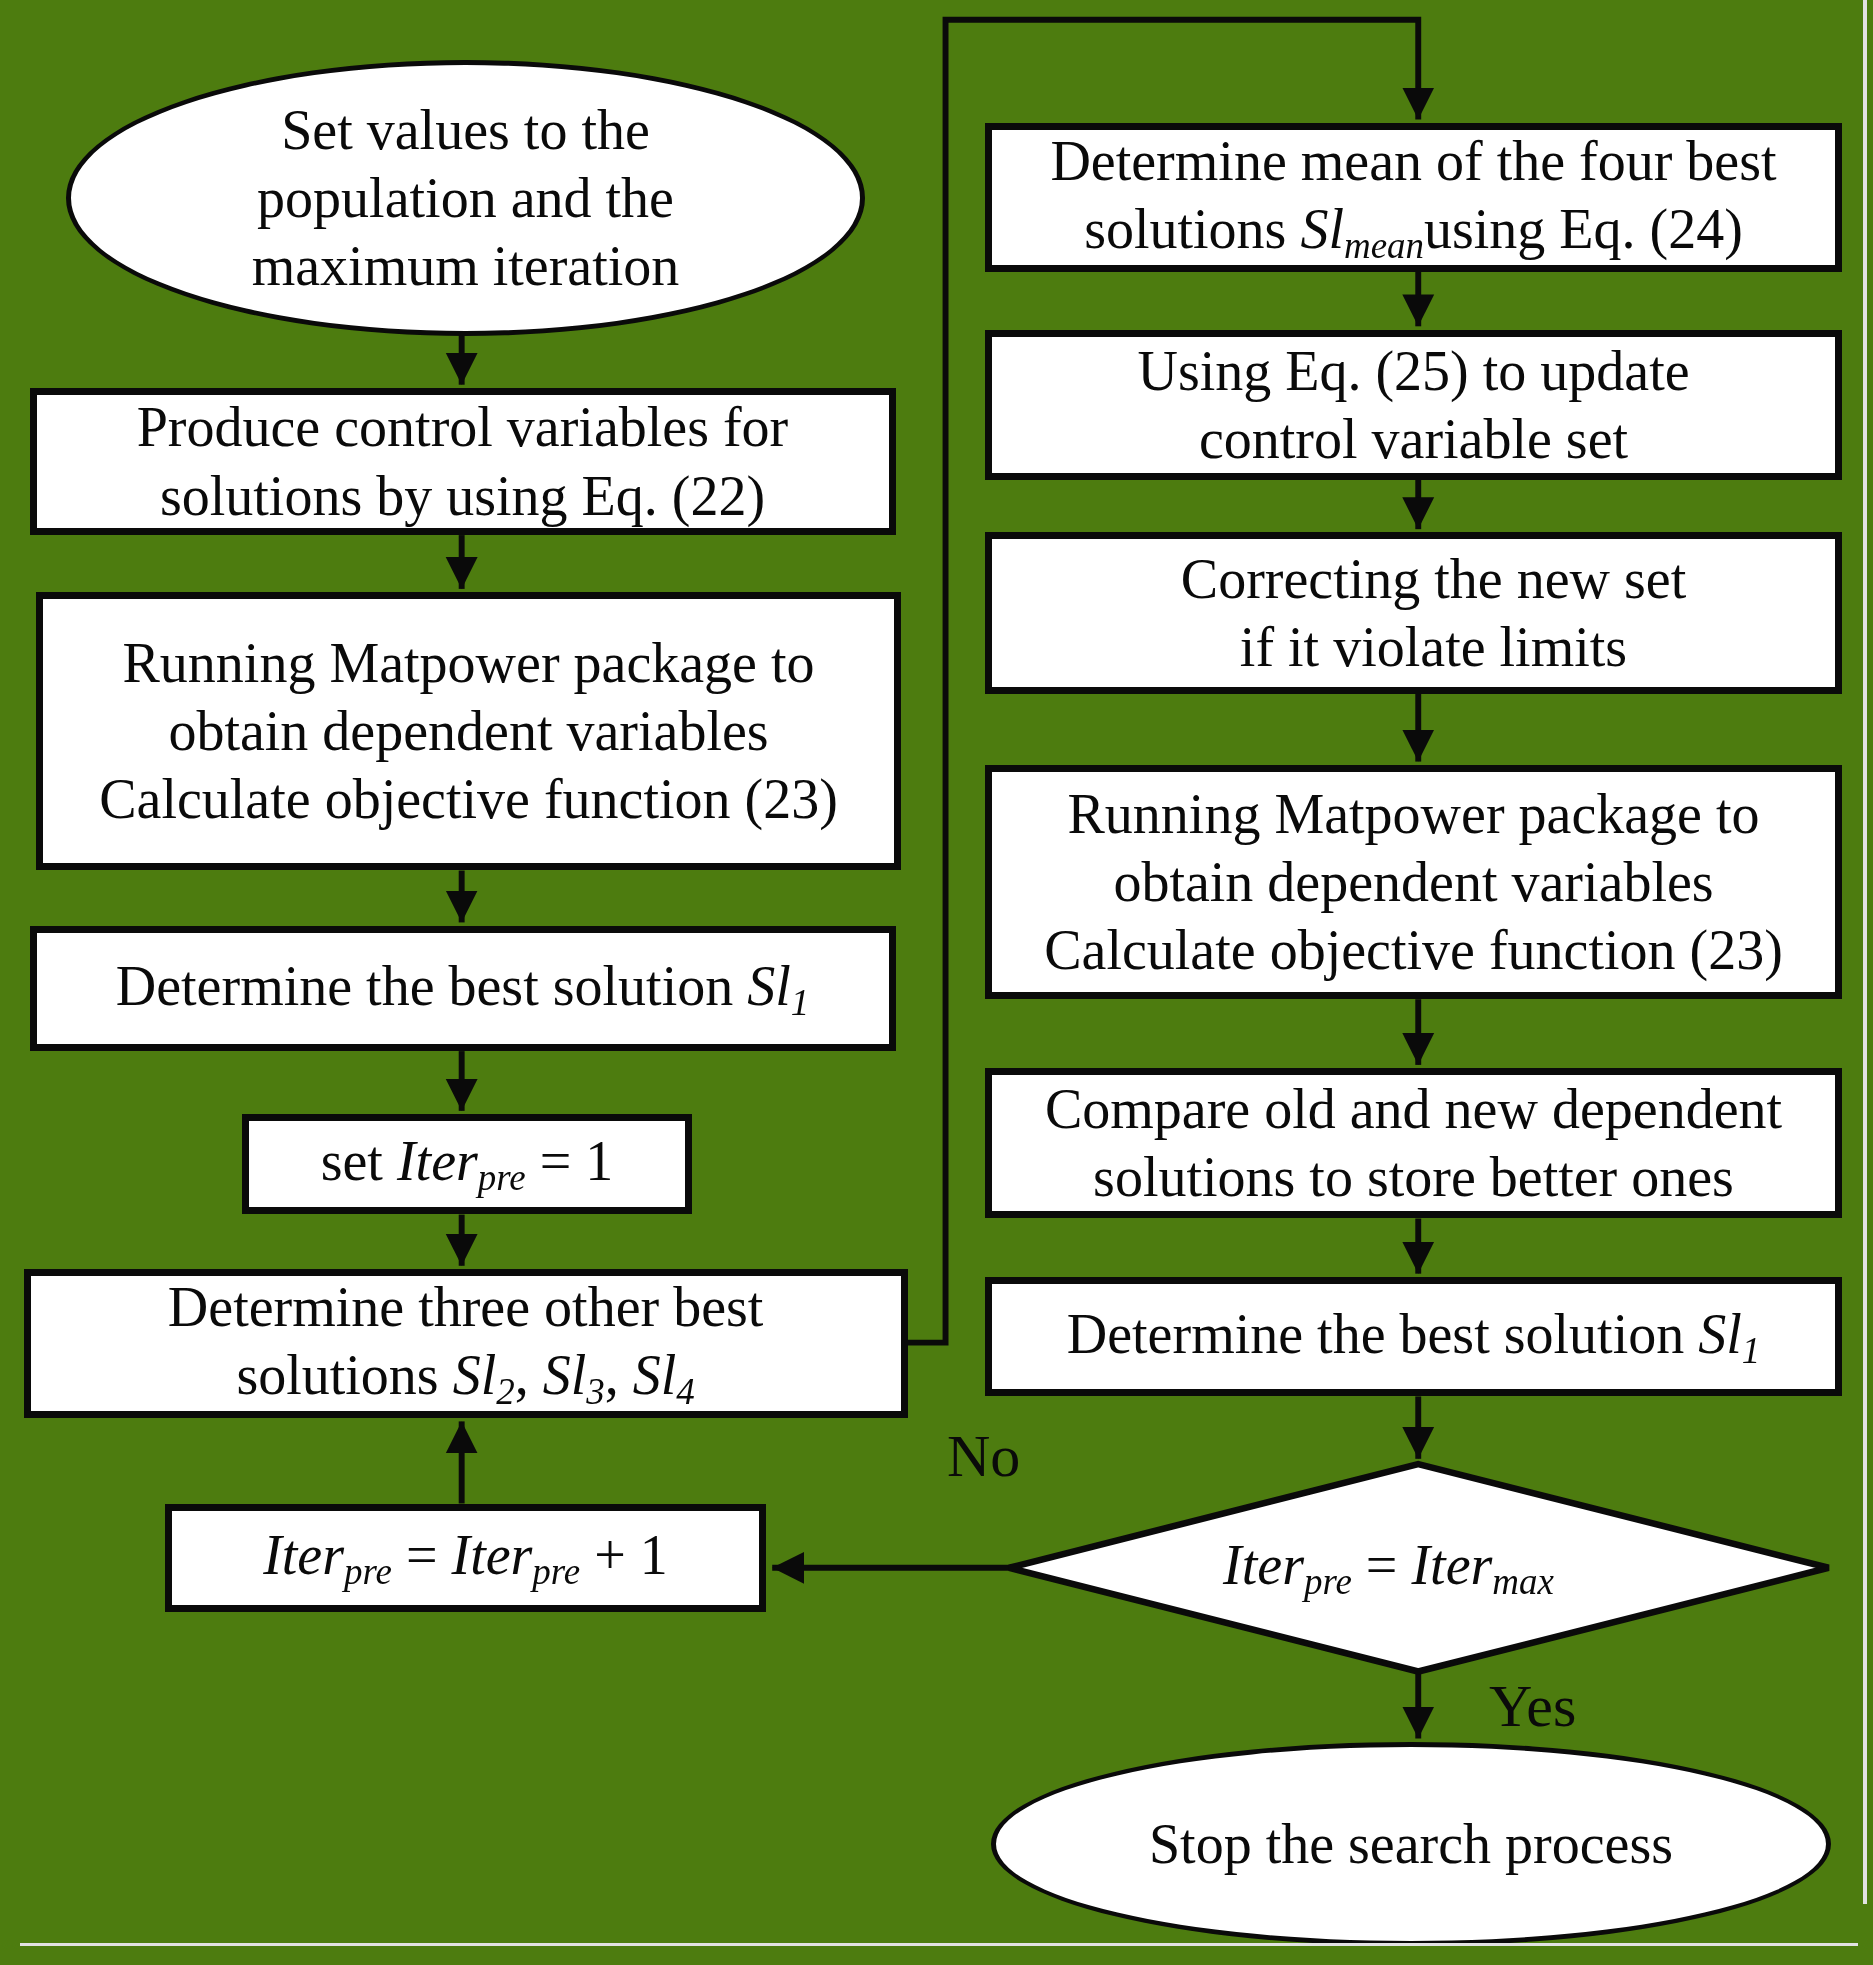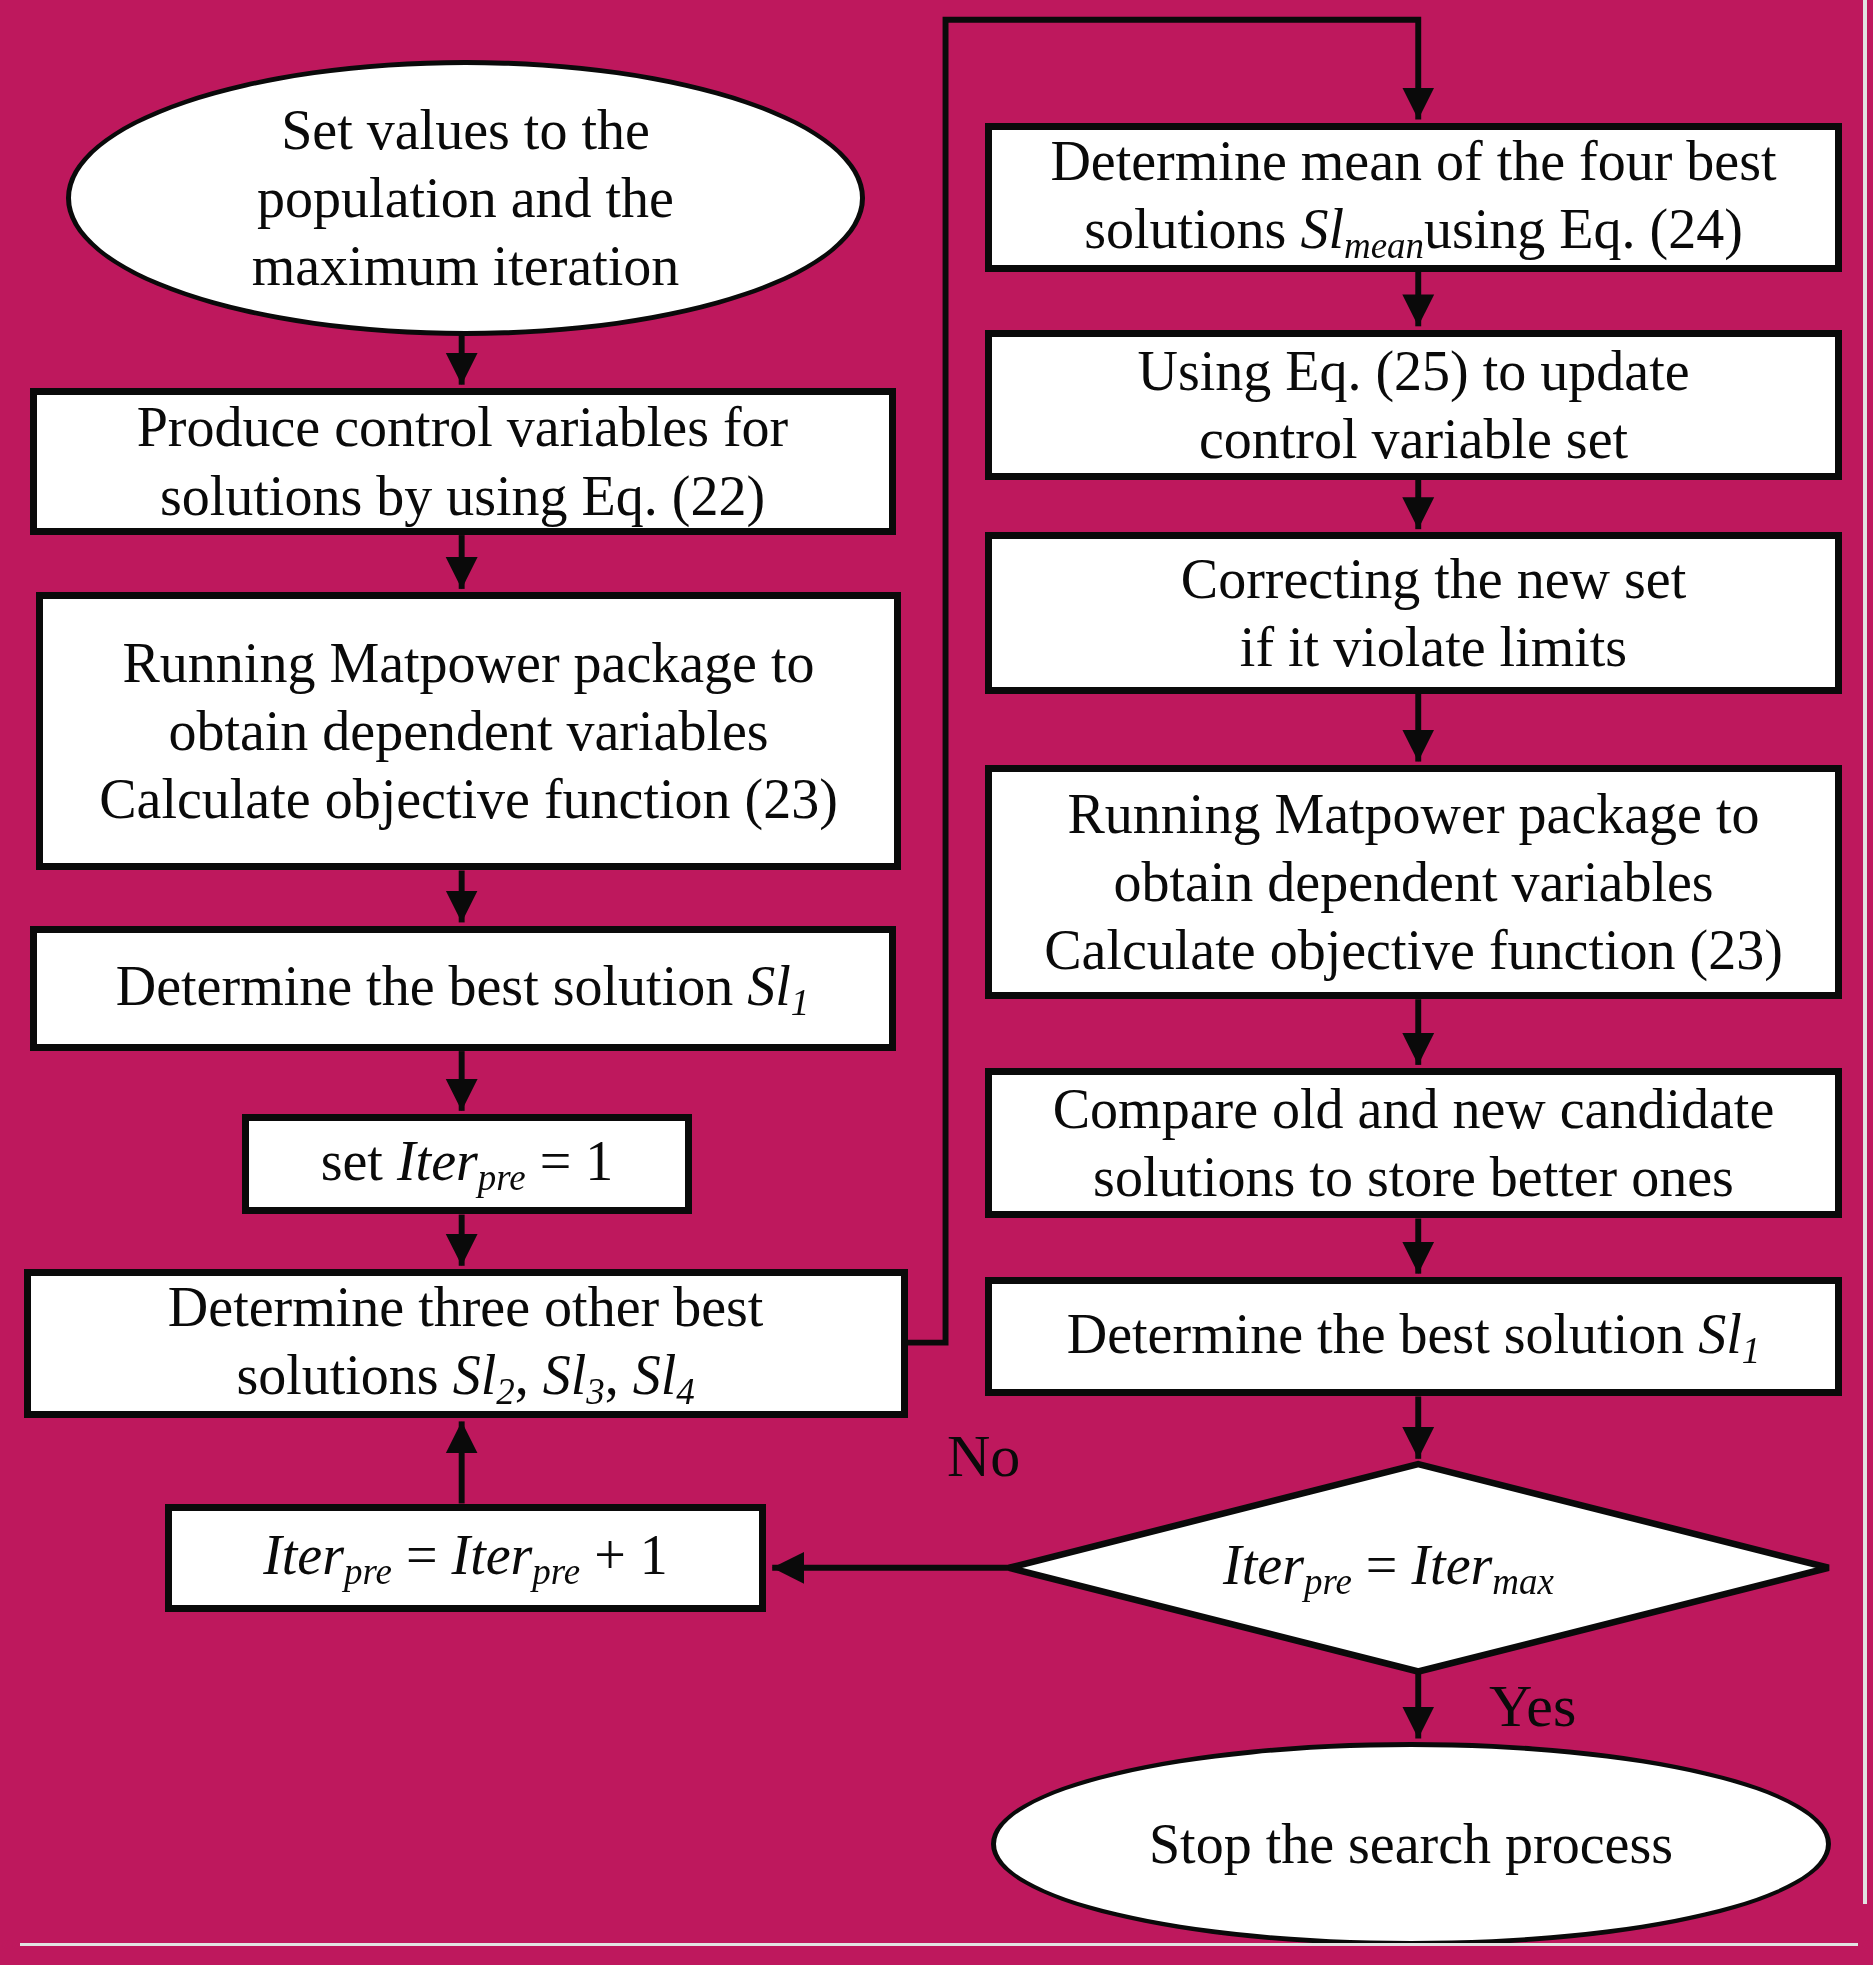--- a/index.html
+++ b/index.html
@@ -1,19 +1,19 @@
 <!DOCTYPE html>
 <html style="font-size:10.5px"><head>
 <meta charset="utf-8">
 <style>
   html,body { margin:0; padding:0; background:#ffffff; }
   #canvas {
     position:relative;
     width:1874px; height:1965px;
-    background:#be185d;
+    background:#4d7c0f;
     font-family:"Liberation Serif","DejaVu Serif",serif;
     color:#0a0a0a;
     overflow:hidden;
   }
   #edges { position:absolute; left:0; top:0; width:1874px; height:1965px; }
   .node {
     position:absolute; box-sizing:border-box;
     background:#ffffff;
     border:7.9px solid #0a0a0a;
     display:flex; flex-direction:column;
@@ -113,21 +113,21 @@
       <div class="tline"><span class="seg-n">if it violate limits</span></div>
     </div>
 
   <div class="node" style="left:985px; top:765px; width:857px; height:234px;">
       <div class="tline"><span class="seg-n">Running Matpower package to</span></div>
       <div class="tline"><span class="seg-n">obtain dependent variables</span></div>
       <div class="tline"><span class="seg-n">Calculate objective function (23)</span></div>
     </div>
 
   <div class="node" style="left:985px; top:1068px; width:857px; height:150px;">
-      <div class="tline"><span class="seg-n">Compare old and new candidate</span></div>
+      <div class="tline"><span class="seg-n">Compare old and new dependent</span></div>
       <div class="tline"><span class="seg-n">solutions to store better ones</span></div>
     </div>
 
   <div class="node" style="left:985px; top:1277px; width:857px; height:119px;">
       <div class="tline"><span class="seg-n">Determine the best solution </span><span class="seg-i">Sl</span><span class="seg-sub">1</span></div>
     </div>
 
   <div class="node plain" style="left:979px; top:1464px; width:819px; height:207px; font-size:56px;">
       <div class="tline"><span class="seg-i">Iter</span><span class="seg-sub">pre</span><span class="seg-n"> = </span><span class="seg-i">Iter</span><span class="seg-sub">max</span></div>
     </div>

